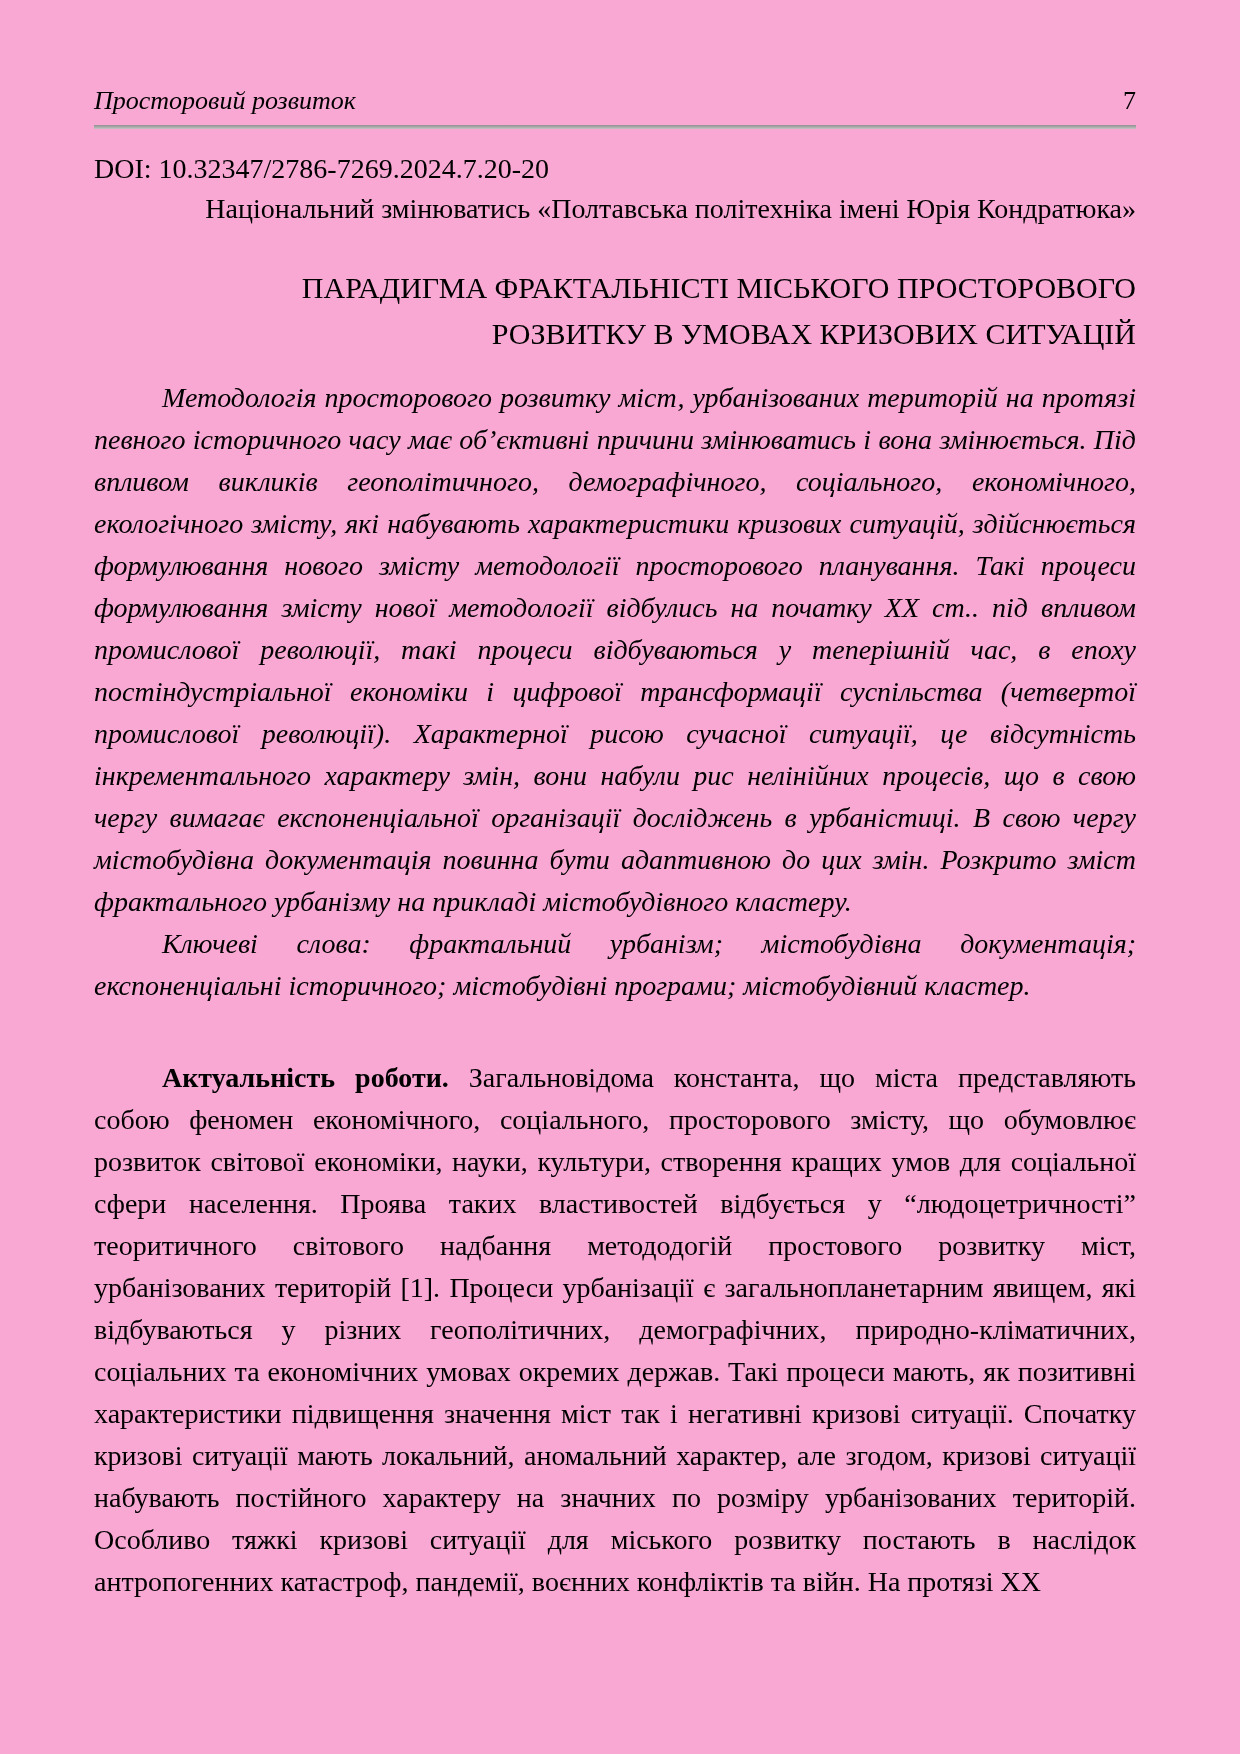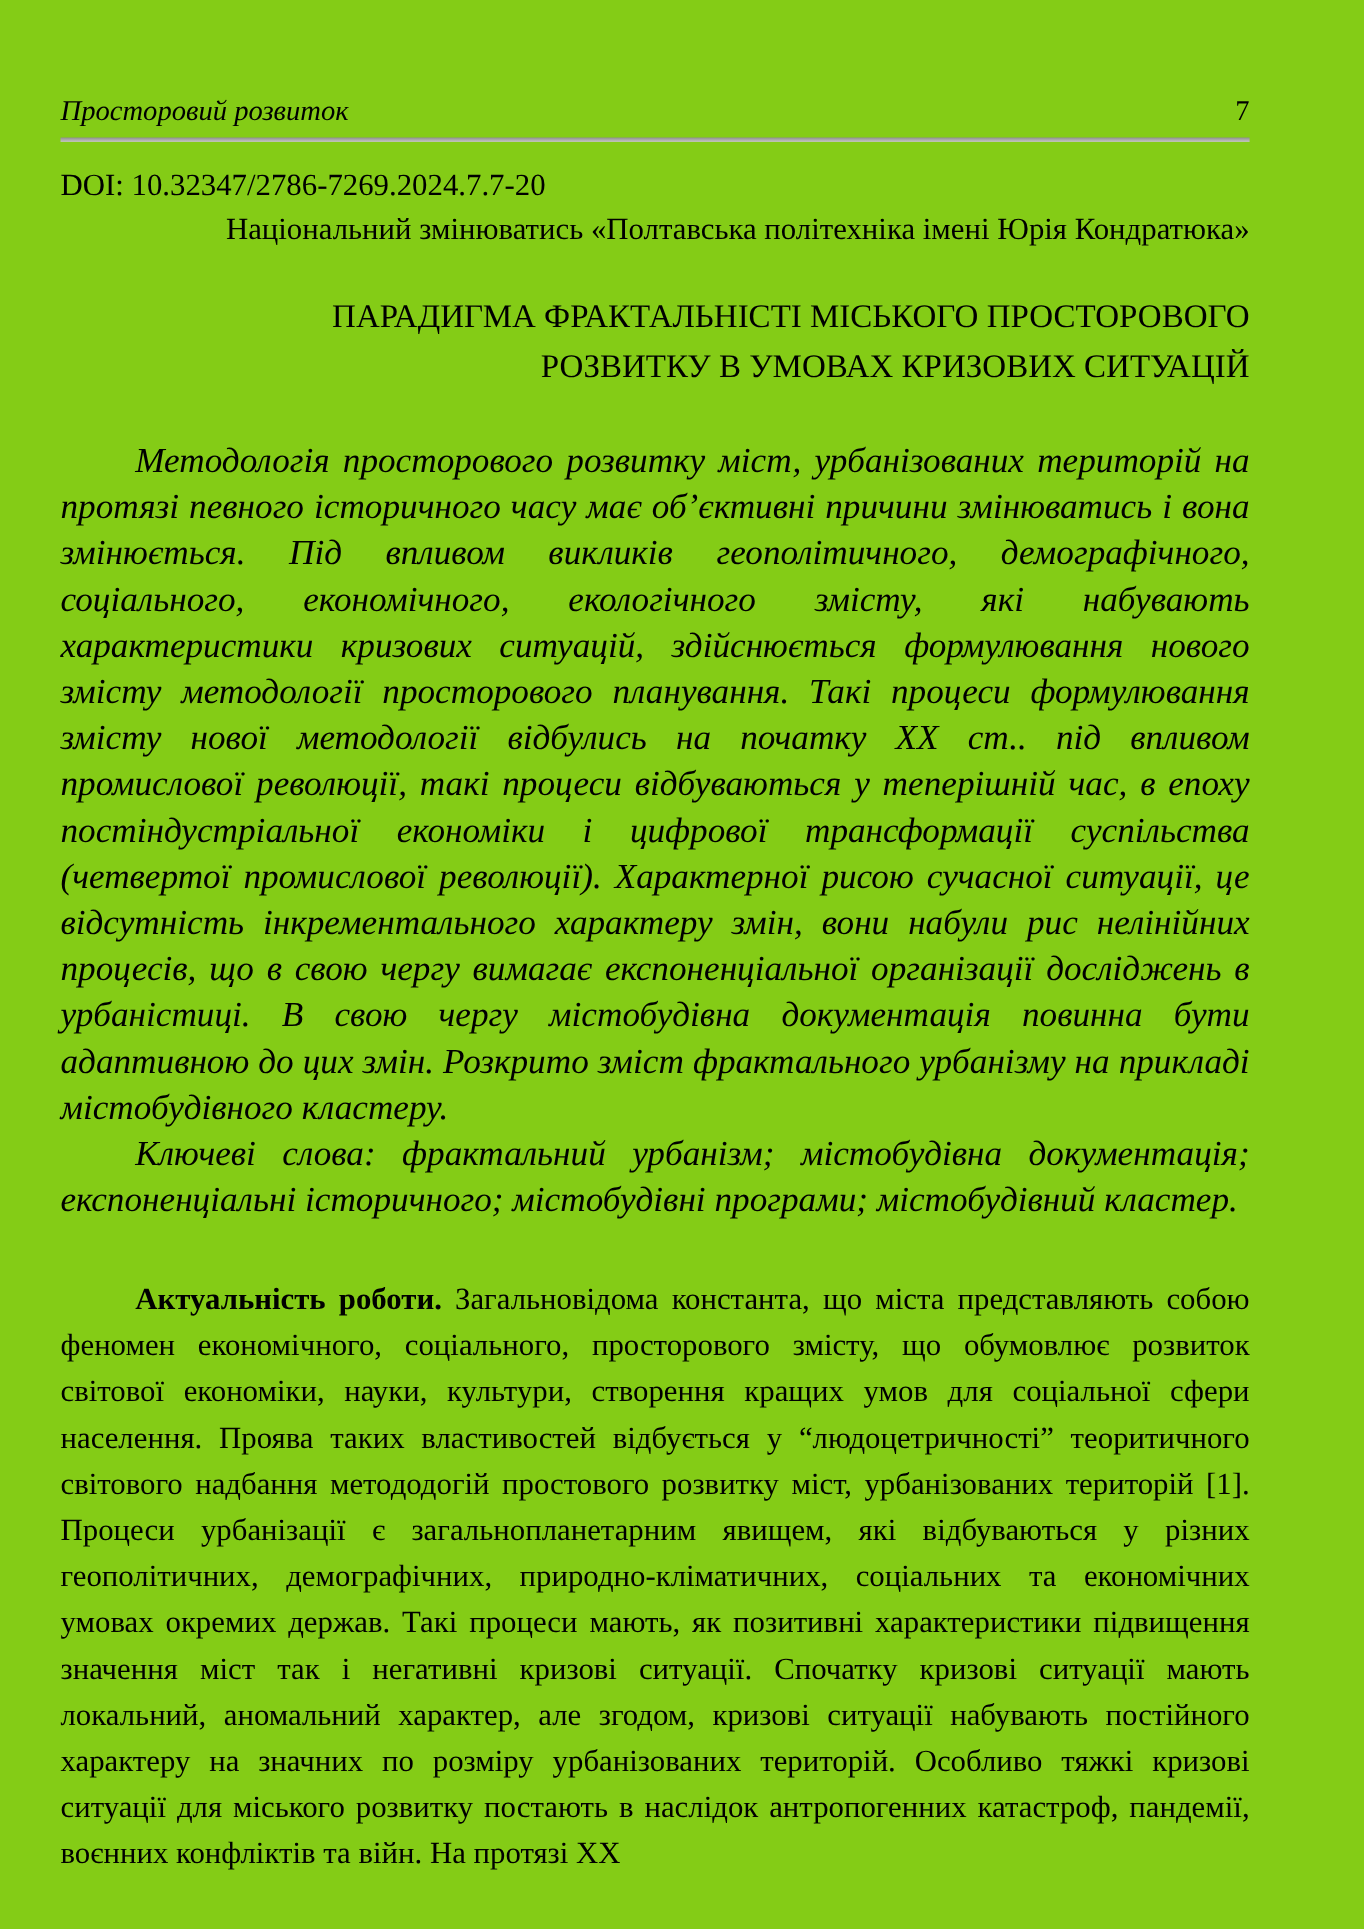--- a/index.html
+++ b/index.html
@@ -4,24 +4,24 @@
 <style>
   html, body {
     margin: 0;
     padding: 0;
     background: #ffffff;
   }
   .page {
     width: 1240px;
     height: 1754px;
     box-sizing: border-box;
-    background: #84cc16;
+    background: #f9a8d4;
     color: #000000;
     font-family: "Liberation Serif", "DejaVu Serif", serif;
-    padding: 86px 104px 0 55px;
+    padding: 86px 104px 0 94px;
     overflow: hidden;
   }
   
   .running-header {
     display: flex;
     justify-content: space-between;
     align-items: baseline;
     font-size: 26px;
     line-height: 30px;
   }
@@ -57,23 +57,23 @@
   .paper-title {
     margin-top: 36px;
     text-align: right;
     font-weight: normal;
     font-size: 30px;
     line-height: 46px;
   }
   .paper-title span { display: block; }
   
   .abstract {
-    margin-top: 40px;
+    margin-top: 20px;
     font-style: italic;
-    font-size: 32px;
+    font-size: 28px;
     line-height: 42px;
     text-align: justify;
     text-indent: 68px;
   }
   .abstract p { margin: 0; }
   
   .body-text {
     margin-top: 50px;
     font-size: 28px;
     line-height: 42px;
@@ -92,21 +92,21 @@
 <div class="page">
 
   <div class="running-header">
     <span class="journal-title">Просторовий розвиток</span>
     <span class="page-number">7</span>
   </div>
 
   <div class="header-rule"></div>
 
   <div class="meta">
-    <div class="doi-line">DOI: 10.32347/2786-7269.2024.7.7-20</div>
+    <div class="doi-line">DOI: 10.32347/2786-7269.2024.7.20-20</div>
 
 
 
     <div class="right-line">Національний змінюватись «Полтавська політехніка імені Юрія Кондратюка»</div>
   </div>
 
   <div class="paper-title">
     <span>ПАРАДИГМА ФРАКТАЛЬНІСТІ МІСЬКОГО ПРОСТОРОВОГО</span>
     <span>РОЗВИТКУ В УМОВАХ КРИЗОВИХ СИТУАЦІЙ</span>
   </div>

